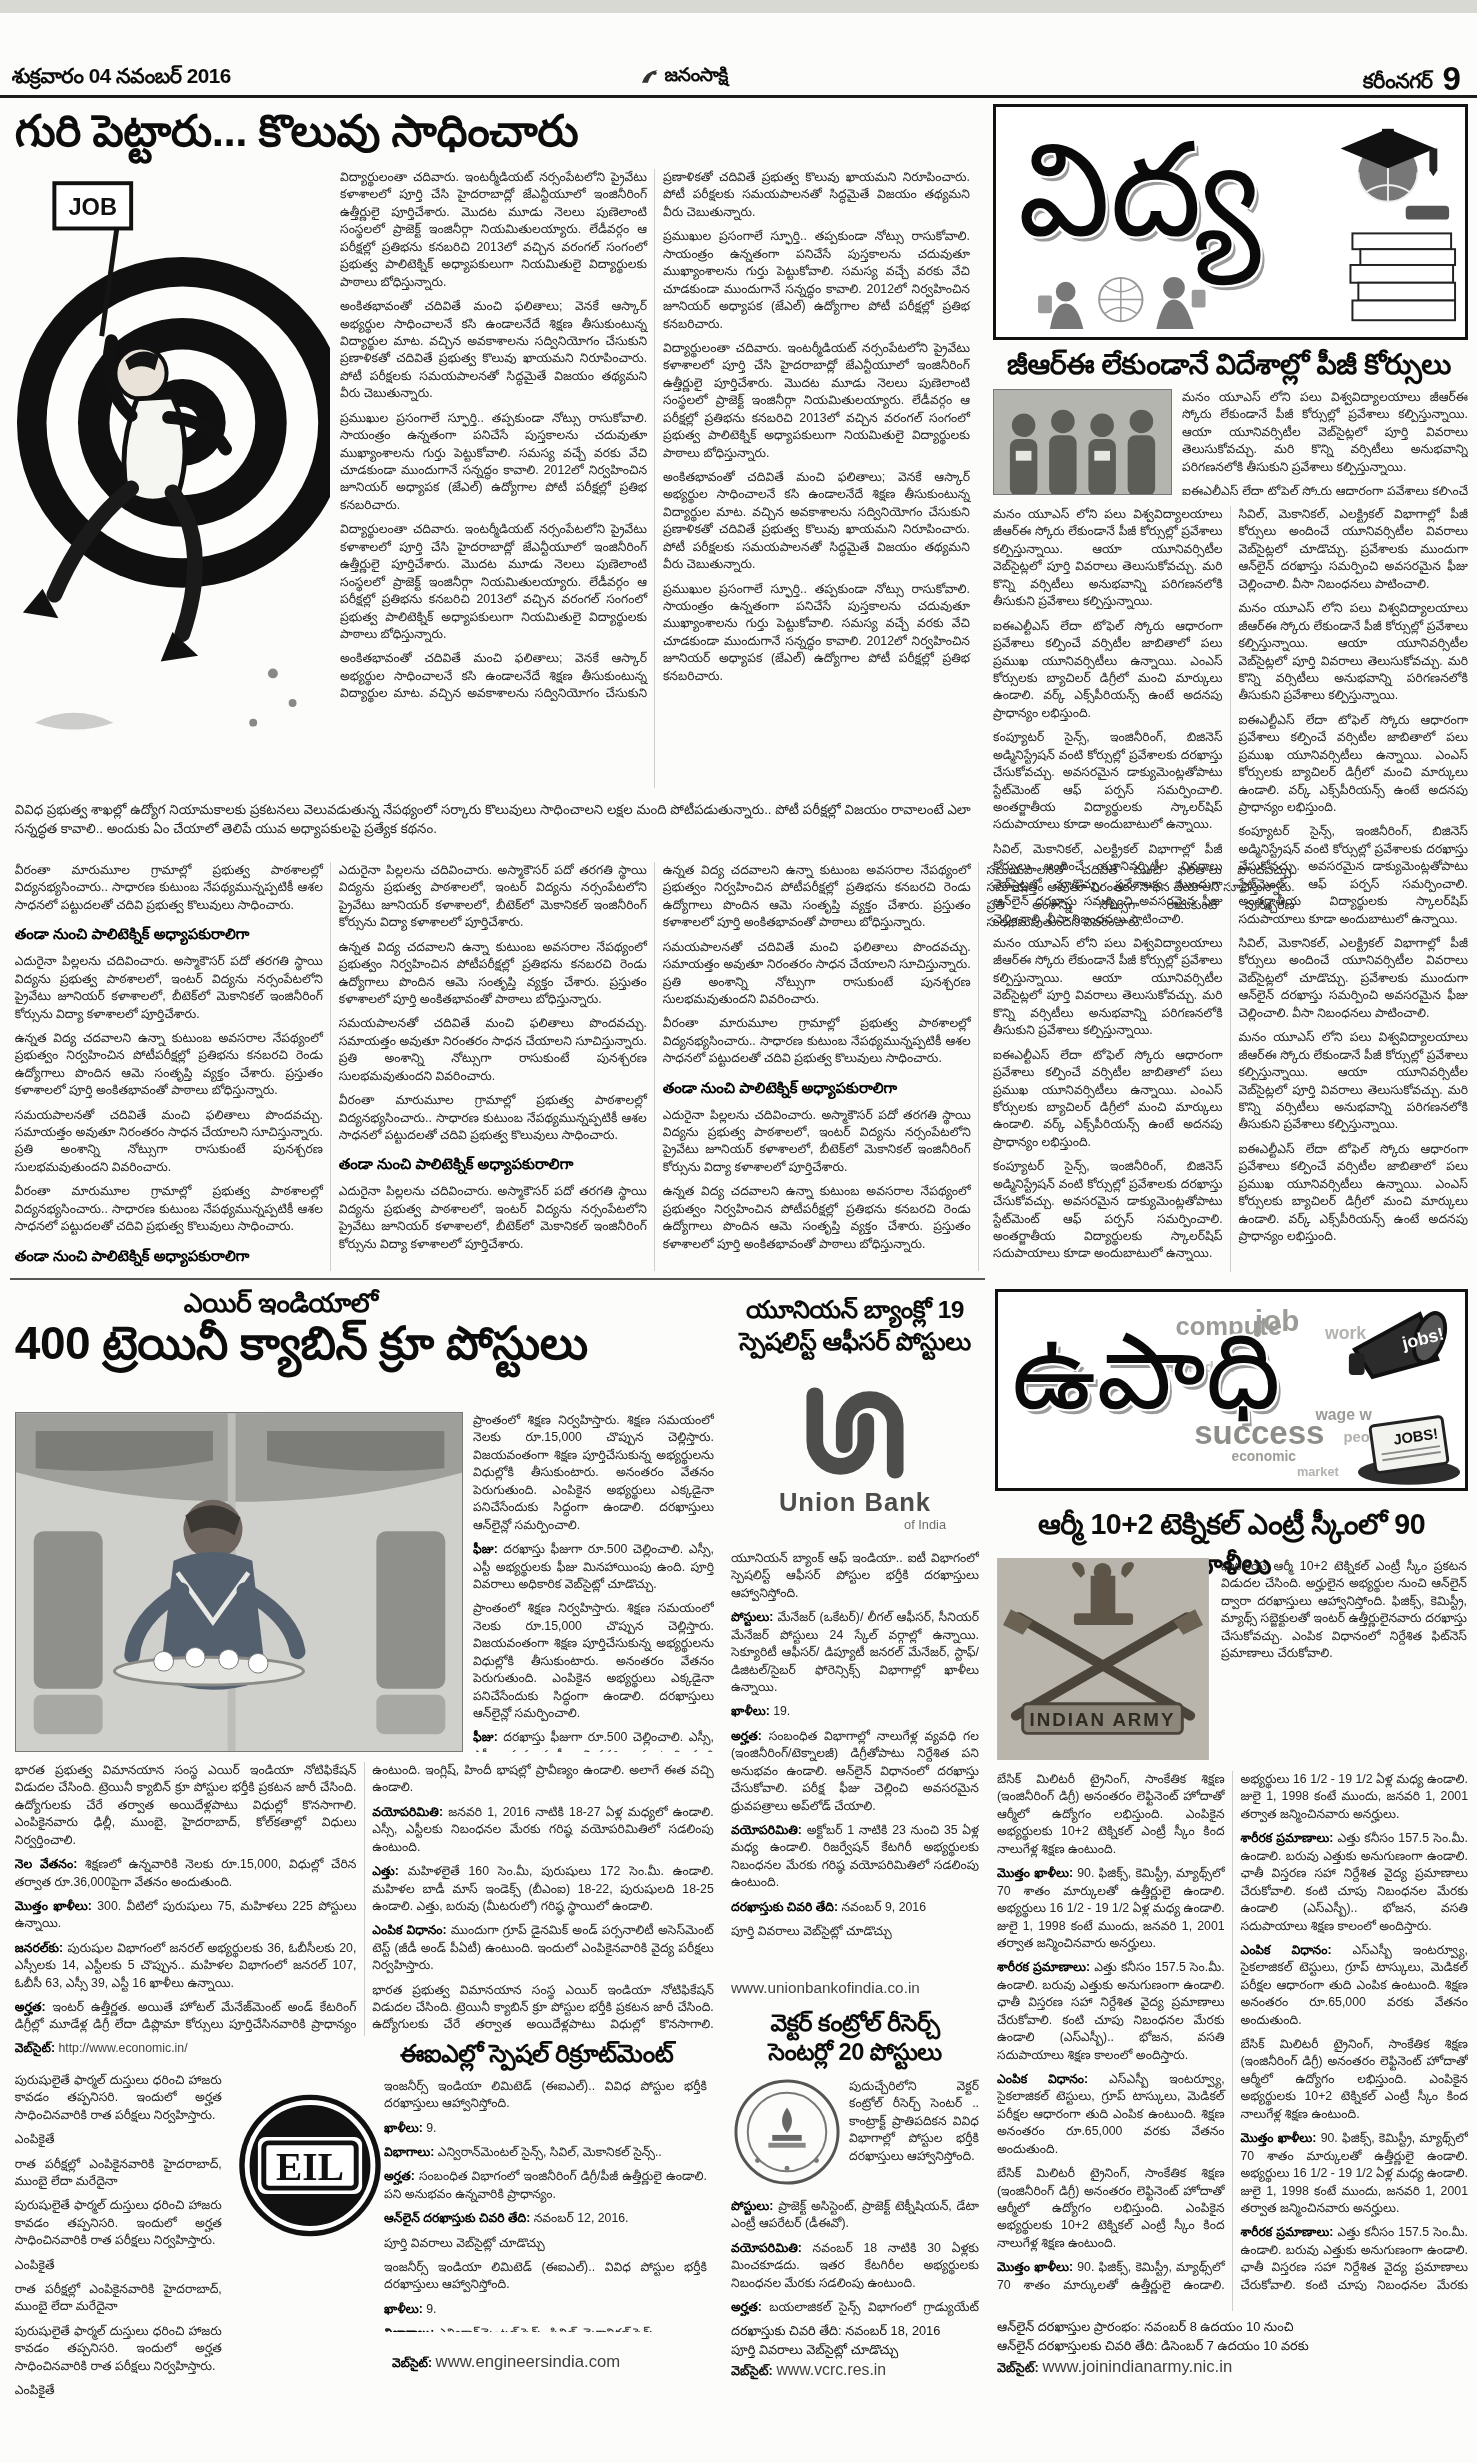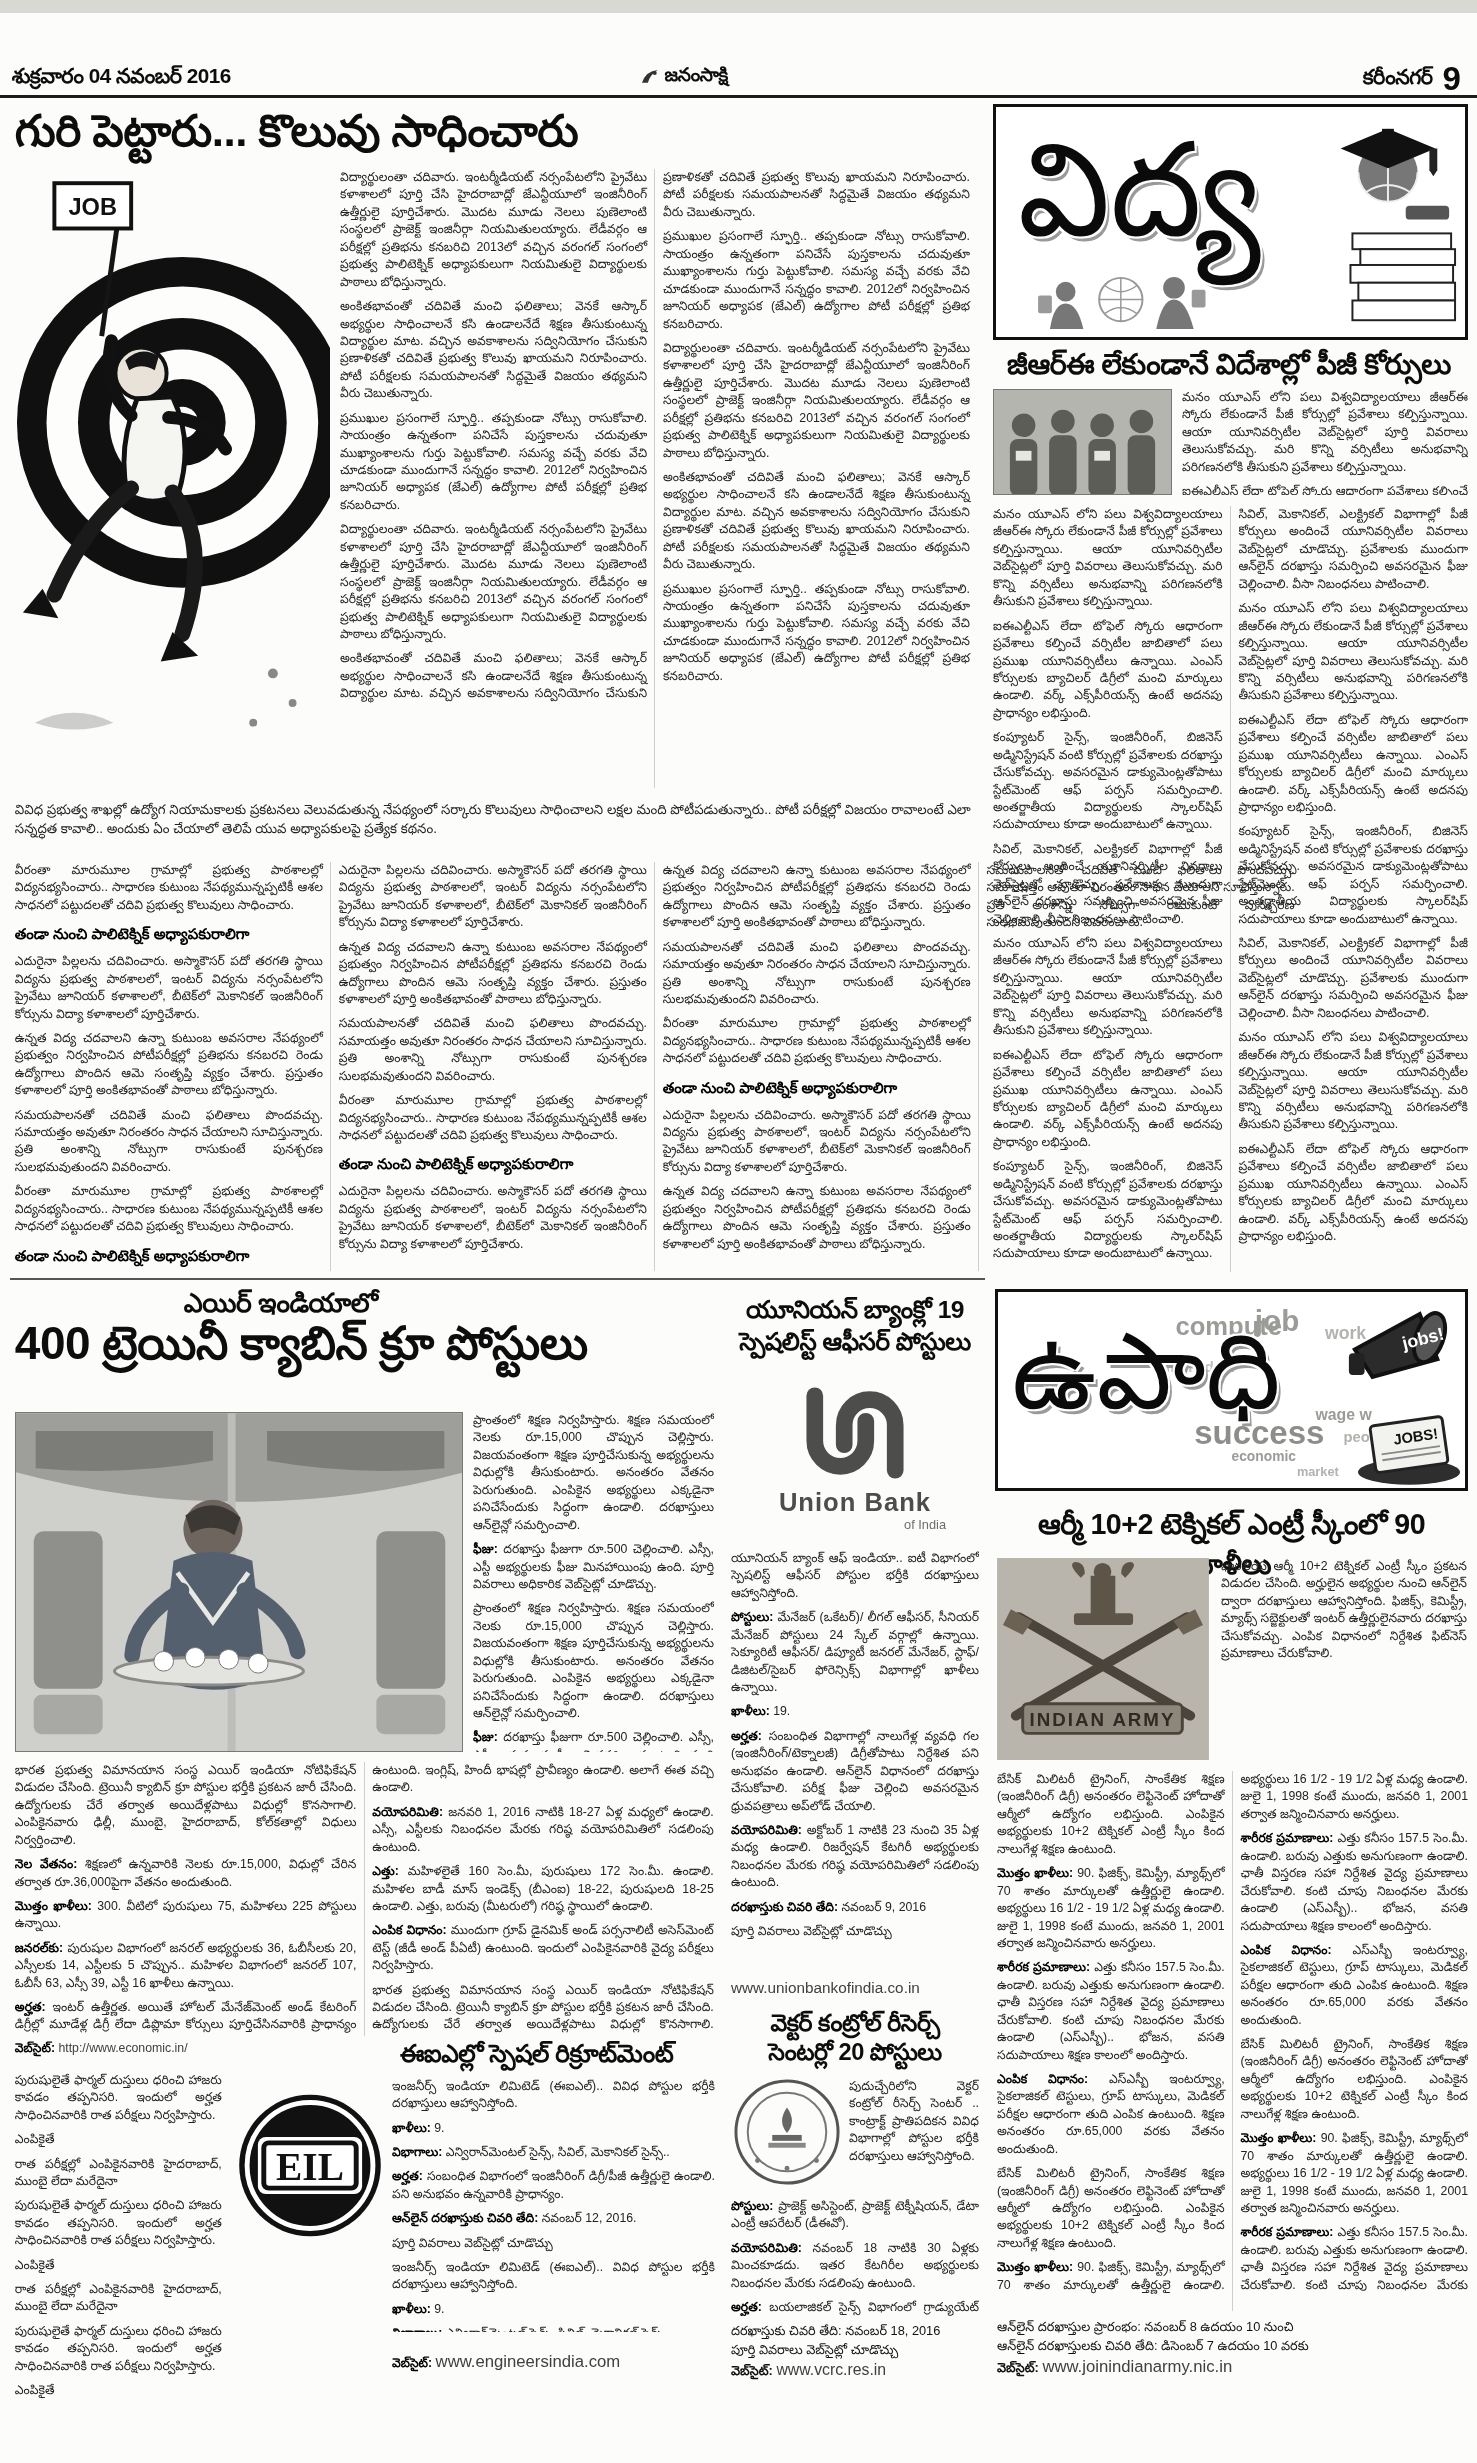--- a/index.html
+++ b/index.html
@@ -40,21 +40,21 @@
 <div class="page">
 
   <div class="abs hd" style="left:11.8px;top:51px;font-size:20.7px">శుక్రవారం 04 నవంబర్ 2016</div>
   <div class="abs" style="left:640px;top:51px;display:flex;align-items:center;gap:4.9px">
     <svg width="19.7" height="19.7" viewBox="0 0 20 20">
         <path d="M2 16 Q6 4 18 3 Q10 8 8 16 Z" fill="#333"></path>
         <circle cx="15" cy="6" r="2" fill="#333"></circle>
       </svg>
     <span class="hd" style="font-size:18.7px">జనంసాక్షి</span>
   </div>
-  <div class="abs" style="right:17.7px;top:47px;display:flex;align-items:center;gap:9.9px">
+  <div class="abs" style="right:17.7px;top:47px;display:flex;align-items:flex-end;gap:9.9px">
     <span class="hd" style="font-size:20.7px">కరీంనగర్</span>
     <span class="hd" style="font-size:33px">9</span>
   </div>
   <div class="rule-h" style="left:0;top:82px;width:1478px;height:3px"></div>
 
   <div class="rule-v" style="left:986px;top:89px;height:2305px"></div>
   <div class="rule-v" style="left:722px;top:1273px;height:1123px"></div>
   <div class="rule-h" style="left:9.9px;top:1265px;width:975px;height:2px;background:#555"></div>
 
   <div class="abs hd" style="left:14.8px;top:94px;width:739px;font-size:44px;line-height:1.1">గురి పెట్టారు... కొలువు సాధించారు</div>
@@ -280,21 +280,21 @@
   <div class="abs hd center" style="left:355px;top:2027px;width:363px;font-size:24.6px">ఈఐఎల్లో స్పెషల్ రిక్రూట్‌మెంట్</div>
   <div class="abs" style="left:236px;top:2065px;width:148px;height:175px">
     <svg width="148" height="175" viewBox="0 0 150 178">
       <circle cx="75" cy="89" r="72" fill="#111"></circle>
       <circle cx="75" cy="89" r="64" fill="none" stroke="#fff" stroke-width="5"></circle>
       <rect x="22" y="60" width="106" height="58" rx="8" fill="#fff"></rect>
       <rect x="28" y="66" width="94" height="46" rx="5" fill="none" stroke="#111" stroke-width="5"></rect>
       <text x="75" y="104" text-anchor="middle" font-size="40" font-weight="bold" font-family="Liberation Serif, serif" fill="#111">EIL</text>
     </svg>
   </div>
-  <div class="abs body-text" style="left:392px;top:2065px;width:323px;height:254px;overflow:hidden">
+  <div class="abs body-text" style="left:384px;top:2065px;width:323px;height:254px;overflow:hidden">
       <p>ఇంజనీర్స్ ఇండియా లిమిటెడ్ (ఈఐఎల్).. వివిధ పోస్టుల భర్తీకి దరఖాస్తులు ఆహ్వానిస్తోంది.</p>
       <p><b>ఖాళీలు:</b> 9.</p>
       <p><b>విభాగాలు:</b> ఎన్విరాన్‌మెంటల్ సైన్స్, సివిల్, మెకానికల్ సైన్స్..</p>
       <p><b>అర్హత:</b> సంబంధిత విభాగంలో ఇంజినీరింగ్ డిగ్రీ/పీజీ ఉత్తీర్ణులై ఉండాలి. పని అనుభవం ఉన్నవారికి ప్రాధాన్యం.</p>
       <p><b>ఆన్‌లైన్ దరఖాస్తుకు చివరి తేది:</b> నవంబర్ 12, 2016.</p>
       <p>పూర్తి వివరాలు వెబ్‌సైట్లో చూడొచ్చు</p>
       <p>ఇంజనీర్స్ ఇండియా లిమిటెడ్ (ఈఐఎల్).. వివిధ పోస్టుల భర్తీకి దరఖాస్తులు ఆహ్వానిస్తోంది.</p>
       <p><b>ఖాళీలు:</b> 9.</p>
       <p><b>విభాగాలు:</b> ఎన్విరాన్‌మెంటల్ సైన్స్, సివిల్, మెకానికల్ సైన్స్..</p>
     </div>

